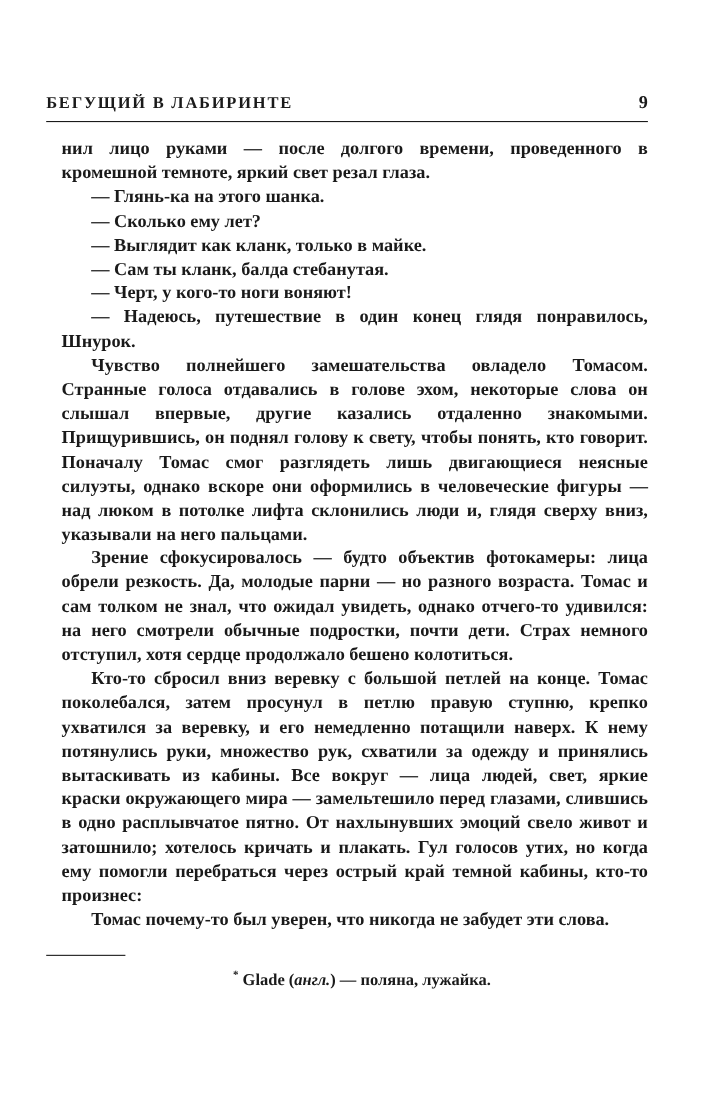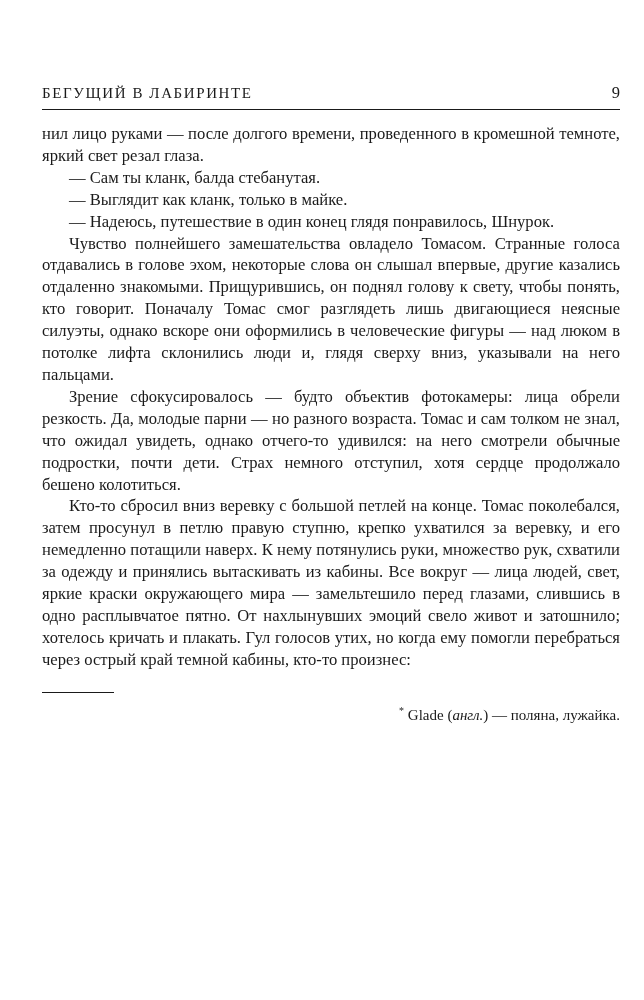--- a/index.html
+++ b/index.html
@@ -7,24 +7,25 @@
     padding: 0;
     background: #ffffff;
   }
   .page {
     position: relative;
     width: 644px;
     height: 1000px;
     margin: 0 auto;
     background: #ffffff;
     box-sizing: border-box;
-    padding: 84px 24px 0 42px;
+    padding: 84px 55px 0 42px;
     font-family: "Liberation Serif", "DejaVu Serif", serif;
     color: #1a1a1a;
     overflow: hidden;
+    font-weight: bold;
   }
   .running-head {
     display: flex;
     justify-content: space-between;
     align-items: baseline;
     font-size: 15px;
     line-height: 18px;
   }
   .running-head .title {
     letter-spacing: 1.6px;
@@ -37,20 +38,21 @@
   .head-rule {
     border: none;
     border-top: 1.2px solid #1a1a1a;
     margin: 7px 0 0 0;
   }
   .body-text {
     margin-top: 13px;
     font-size: 16.6px;
     line-height: 21.9px;
     text-align: justify;
+    margin-left: 14px;
   }
   .body-text p.para {
     margin: 0;
     padding: 0;
     text-indent: 0;
   }
   .body-text p.para.indent {
     text-indent: 27px;
   }
   .footnote {
@@ -60,21 +62,21 @@
     width: 72px;
     border: none;
     border-top: 1.1px solid #1a1a1a;
     margin: 0;
   }
   .footnote-text {
     margin: 12px 0 0 0;
     font-size: 15px;
     line-height: 20px;
     text-indent: 27px;
-    text-align: right;
+    text-align: center;
   }
   .footnote-text sup {
     font-size: 10px;
     line-height: 0;
   }
 </style>
 </head>
 <body>
 
 <div class="page">
@@ -82,26 +84,30 @@
   <div class="running-head">
     <span class="title">БЕГУЩИЙ В ЛАБИРИНТЕ</span>
     <span class="pagenum">9</span>
   </div>
 
   <hr class="head-rule">
 
   <div class="body-text">
 
   <p class="para">нил лицо руками — после долгого времени, проведенного в кромешной темноте, яркий свет резал глаза.</p>
+      <p class="para indent">— Глянь-ка на этого шанка.</p>
+      <p class="para indent">— Сколько ему лет?</p>
+      <p class="para indent">— Выглядит как кланк, только в майке.</p>
       <p class="para indent">— Сам ты кланк, балда стебанутая.</p>
-      <p class="para indent">— Выглядит как кланк, только в майке.</p>
+      <p class="para indent">— Черт, у кого-то ноги воняют!</p>
       <p class="para indent">— Надеюсь, путешествие в один конец глядя понравилось, Шнурок.</p>
       <p class="para indent">Чувство полнейшего замешательства овладело Томасом. Странные голоса отдавались в голове эхом, некоторые слова он слышал впервые, другие казались отдаленно знакомыми. Прищурившись, он поднял голову к свету, чтобы понять, кто говорит. Поначалу Томас смог разглядеть лишь двигающиеся неясные силуэты, однако вскоре они оформились в человеческие фигуры — над люком в потолке лифта склонились люди и, глядя сверху вниз, указывали на него пальцами.</p>
       <p class="para indent">Зрение сфокусировалось — будто объектив фотокамеры: лица обрели резкость. Да, молодые парни — но разного возраста. Томас и сам толком не знал, что ожидал увидеть, однако отчего-то удивился: на него смотрели обычные подростки, почти дети. Страх немного отступил, хотя сердце продолжало бешено колотиться.</p>
       <p class="para indent">Кто-то сбросил вниз веревку с большой петлей на конце. Томас поколебался, затем просунул в петлю правую ступню, крепко ухватился за веревку, и его немедленно потащили наверх. К нему потянулись руки, множество рук, схватили за одежду и принялись вытаскивать из кабины. Все вокруг — лица людей, свет, яркие краски окружающего мира — замельтешило перед глазами, слившись в одно расплывчатое пятно. От нахлынувших эмоций свело живот и затошнило; хотелось кричать и плакать. Гул голосов утих, но когда ему помогли перебраться через острый край темной кабины, кто-то произнес:</p>
+      <p class="para indent">Томас почему-то был уверен, что никогда не забудет эти слова.</p>
     </div>
 
   <div class="footnote">
     <hr class="footnote-rule">
     <p class="footnote-text"><sup>*</sup><span> Glade (</span><i>англ.</i><span>)  —  поляна, лужайка.</span></p>
   </div>
 
 </div>
 
 </body></html>

